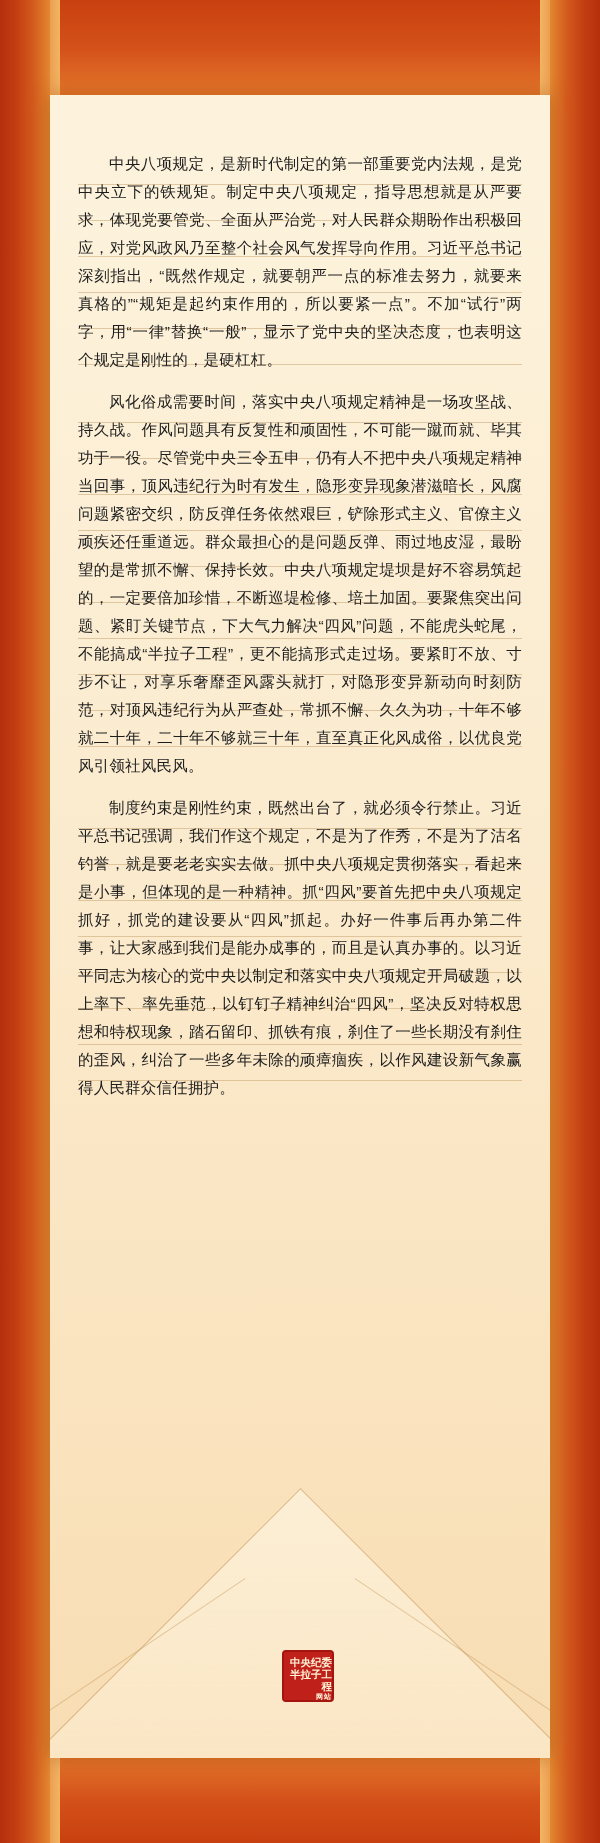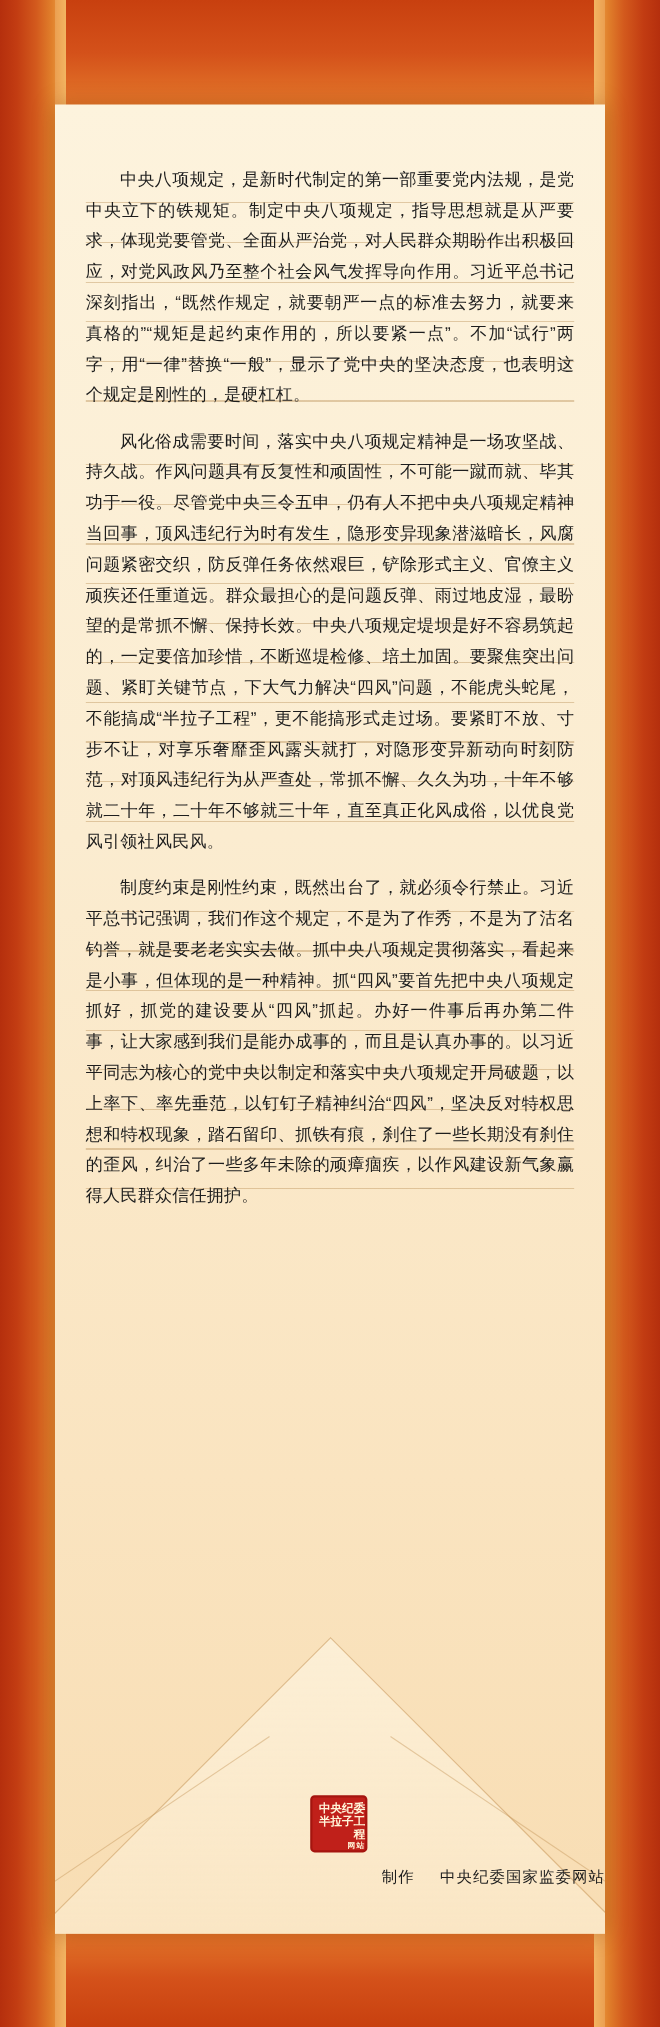--- a/index.html
+++ b/index.html
@@ -197,19 +197,15 @@
       <p class="para">风化俗成需要时间，落实中央八项规定精神是一场攻坚战、持久战。作风问题具有反复性和顽固性，不可能一蹴而就、毕其功于一役。尽管党中央三令五申，仍有人不把中央八项规定精神当回事，顶风违纪行为时有发生，隐形变异现象潜滋暗长，风腐问题紧密交织，防反弹任务依然艰巨，铲除形式主义、官僚主义顽疾还任重道远。群众最担心的是问题反弹、雨过地皮湿，最盼望的是常抓不懈、保持长效。中央八项规定堤坝是好不容易筑起的，一定要倍加珍惜，不断巡堤检修、培土加固。要聚焦突出问题、紧盯关键节点，下大气力解决“四风”问题，不能虎头蛇尾，不能搞成“半拉子工程”，更不能搞形式走过场。要紧盯不放、寸步不让，对享乐奢靡歪风露头就打，对隐形变异新动向时刻防范，对顶风违纪行为从严查处，常抓不懈、久久为功，十年不够就二十年，二十年不够就三十年，直至真正化风成俗，以优良党风引领社风民风。</p>
       <p class="para">制度约束是刚性约束，既然出台了，就必须令行禁止。习近平总书记强调，我们作这个规定，不是为了作秀，不是为了沽名钓誉，就是要老老实实去做。抓中央八项规定贯彻落实，看起来是小事，但体现的是一种精神。抓“四风”要首先把中央八项规定抓好，抓党的建设要从“四风”抓起。办好一件事后再办第二件事，让大家感到我们是能办成事的，而且是认真办事的。以习近平同志为核心的党中央以制定和落实中央八项规定开局破题，以上率下、率先垂范，以钉钉子精神纠治“四风”，坚决反对特权思想和特权现象，踏石留印、抓铁有痕，刹住了一些长期没有刹住的歪风，纠治了一些多年未除的顽瘴痼疾，以作风建设新气象赢得人民群众信任拥护。</p>
     </div>
 
     <div class="footer">
       <div class="seal">
         <div>中央纪委</div>
         <div>半拉子工程</div>
         <div class="l3">网站</div>
       </div>
-      <div class="credit">
-        <span class="label">制作</span>
-        <span>中央纪委国家监委网站</span>
-      </div>
     </div>
   </div>
 </div>
 
 </body></html>

